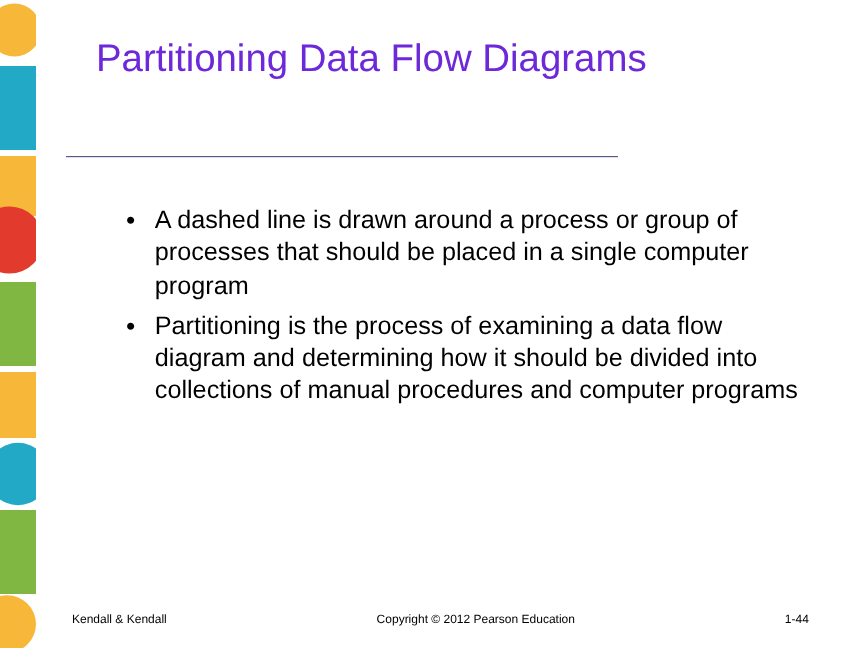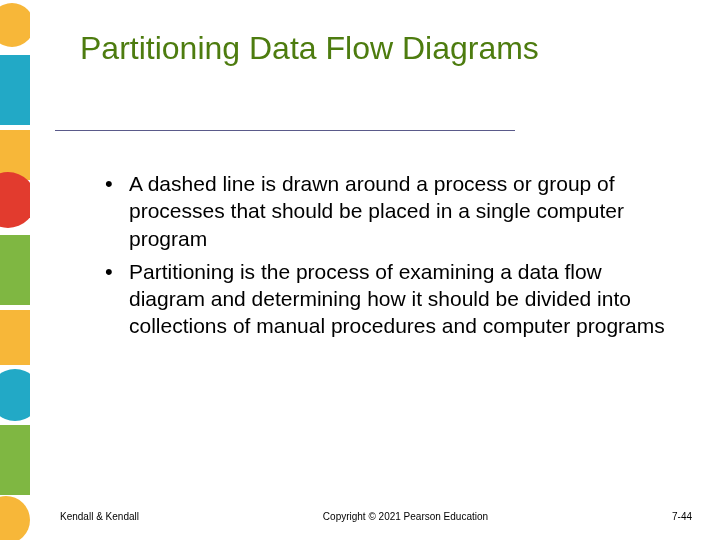--- a/index.html
+++ b/index.html
@@ -16,21 +16,21 @@
     width: 30px;
     height: 540px;
   }
   .slide-title {
     position: absolute;
     top: 30px;
     left: 80px;
     right: 40px;
     font-size: 32px;
     font-weight: 400;
-    color: #4d7c0f;
+    color: #6d28d9;
     font-family: Verdana, Geneva, sans-serif;
   }
   .title-rule {
     position: absolute;
     top: 130px;
     left: 55px;
     width: 460px;
     height: 1px;
     background: #5a5a8a;
   }
@@ -54,21 +54,21 @@
     content: "•";
     position: absolute;
     left: 0;
     top: 0;
     font-size: 22px;
   }
   .footer {
     position: absolute;
     bottom: 18px;
     left: 60px;
-    right: 28px;
+    right: 46px;
     display: flex;
     justify-content: space-between;
     align-items: baseline;
     font-size: 10px;
     color: #000;
     font-family: Verdana, Geneva, sans-serif;
   }
   .footer-left { flex: 0 0 auto; }
   .footer-center { flex: 1; text-align: center; }
   .footer-right { flex: 0 0 auto; }
@@ -95,15 +95,15 @@
 
 <div class="title-rule"></div>
 
 <ul class="bullets">
   <li>A dashed line is drawn around a process or group of processes that should be placed in a single computer program</li>
   <li>Partitioning is the process of examining a data flow diagram and determining how it should be divided into collections of manual procedures and computer programs</li>
 </ul>
 
 <div class="footer">
   <span class="footer-left">Kendall &amp; Kendall</span>
-  <span class="footer-center">Copyright © 2021 Pearson Education</span>
-  <span class="footer-right">7-44</span>
+  <span class="footer-center">Copyright © 2012 Pearson Education</span>
+  <span class="footer-right">1-44</span>
 </div>
 
 </body></html>

